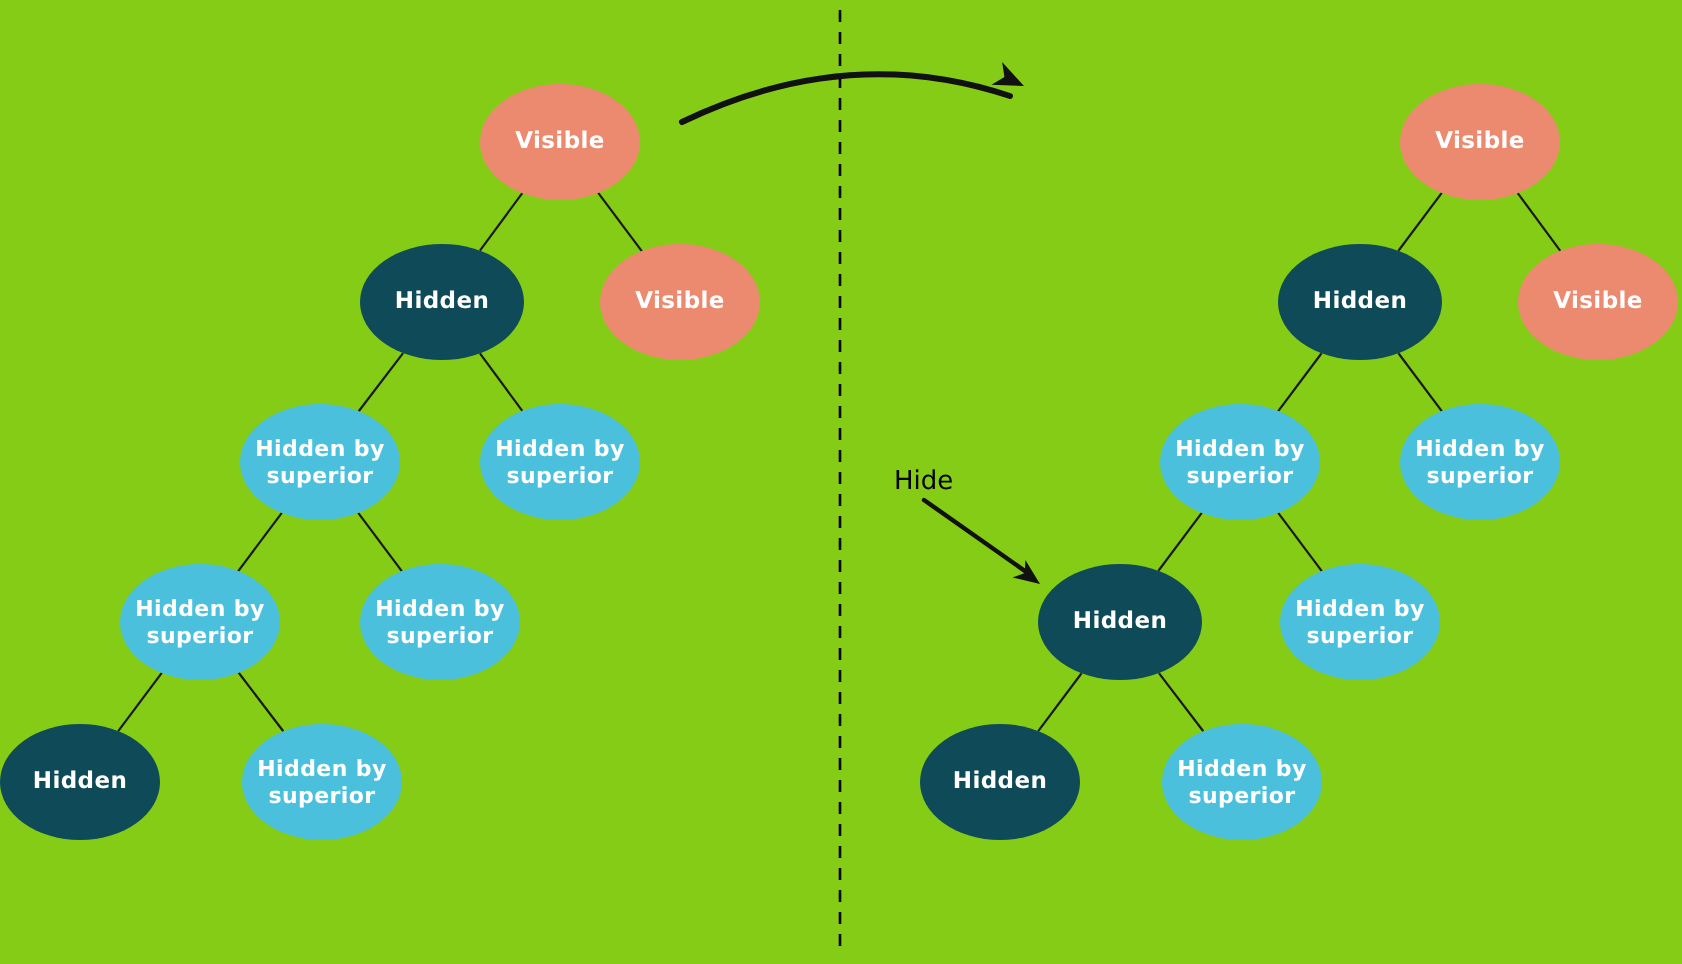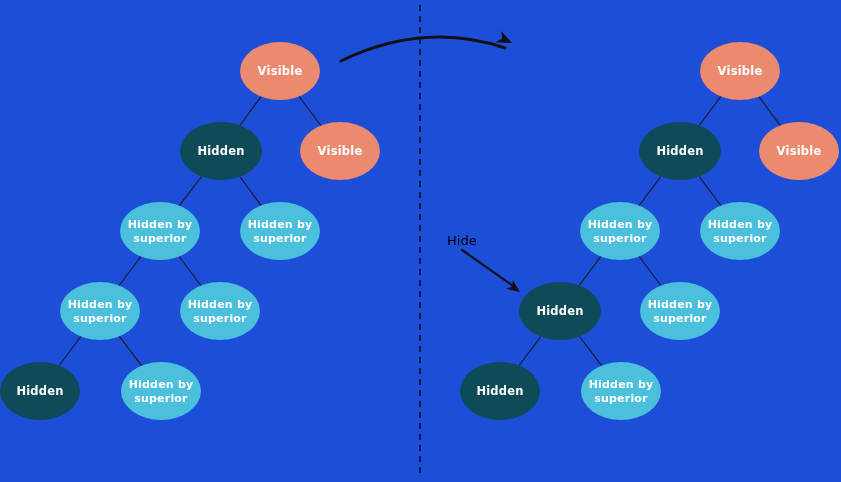--- a/index.html
+++ b/index.html
@@ -10,21 +10,21 @@
   body {
     width: 841px;
     height: 482px;
     overflow: hidden;
     font-family: "DejaVu Sans", "Liberation Sans", sans-serif;
   }
   #canvas {
     position: relative;
     width: 841px;
     height: 482px;
-    background: #1d4ed8;
+    background: #84cc16;
   }
   #diagram-svg {
     position: absolute;
     top: 0;
     left: 0;
     width: 841px;
     height: 482px;
   }
   .node-ellipse {
     stroke: none;

